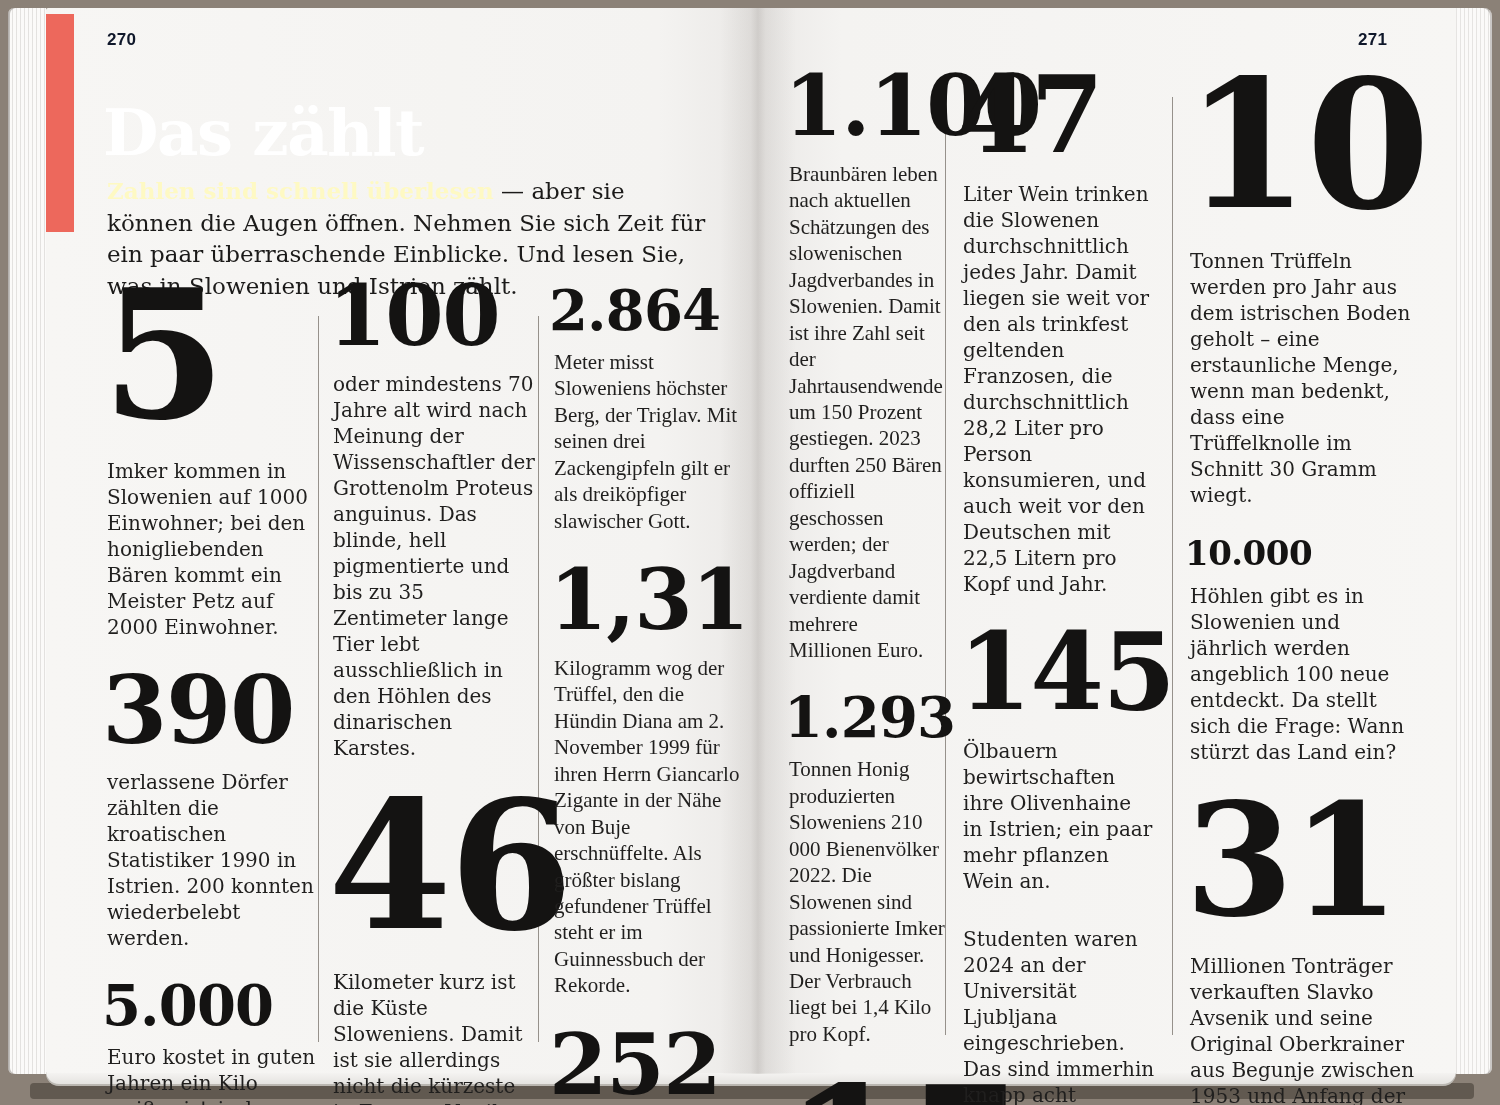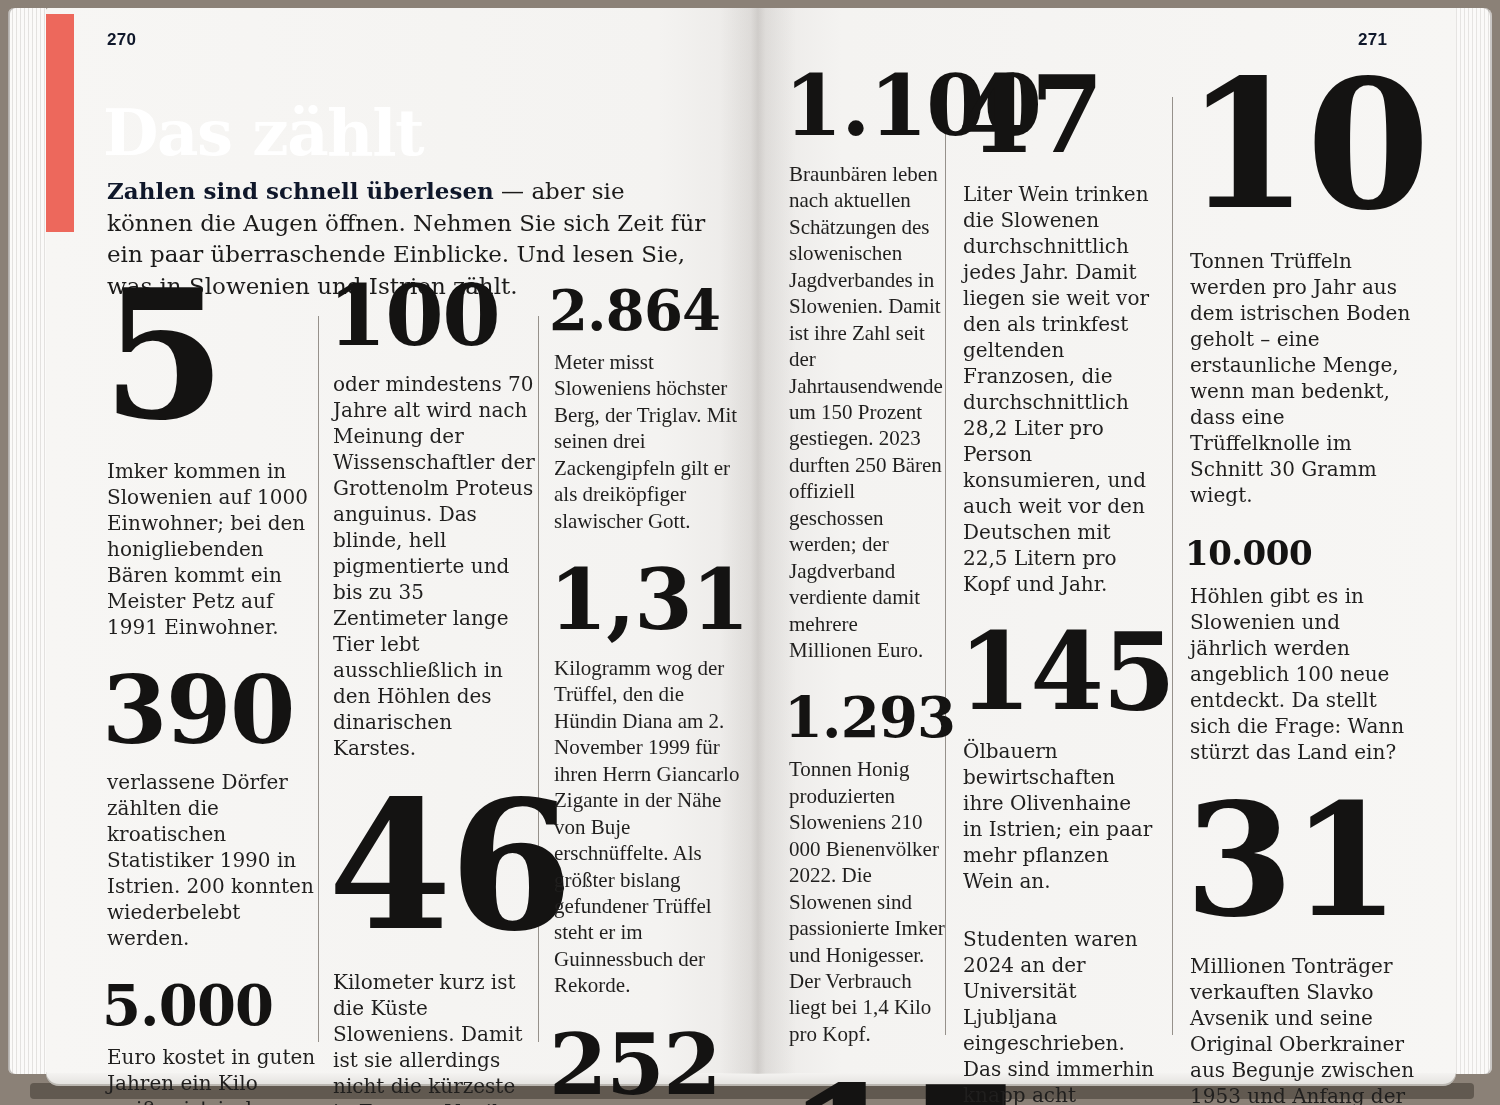--- a/index.html
+++ b/index.html
@@ -74,28 +74,28 @@
 
     <div class="page page-left"></div>
     <div class="page page-right"></div>
     <div class="bottom-edge"></div>
     <div class="gutter"></div>
   </div>
 
   <div class="red-bar" id="red-bar" style="background: rgb(237, 104, 92);"></div>
   <div class="pagenum" id="pagenum-left">270</div>
   <h1 class="title">Das zählt</h1>
-  <p class="intro"><span class="lead" id="intro-lead" style="color: #0f172a;">Zahlen sind schnell überlesen</span> <span>— aber sie können die Augen öffnen. Nehmen Sie sich Zeit für ein paar überraschende Einblicke. Und lesen Sie, was in Slowenien und Istrien zählt.</span></p>
+  <p class="intro"><span class="lead" id="intro-lead" style="color: #fef9c3;">Zahlen sind schnell überlesen</span> <span>— aber sie können die Augen öffnen. Nehmen Sie sich Zeit für ein paar überraschende Einblicke. Und lesen Sie, was in Slowenien und Istrien zählt.</span></p>
 
   <div class="vline" id="vl-l1"></div>
   <div class="vline" id="vl-l2"></div>
   <div class="col" id="col-l1">
       <div class="item">
         <div class="num n-giant">5</div>
-        <p class="body">Imker kommen in Slowenien auf 1000 Einwohner; bei den honigliebenden Bären kommt ein Meister Petz auf 1991 Einwohner.</p>
+        <p class="body">Imker kommen in Slowenien auf 1000 Einwohner; bei den honigliebenden Bären kommt ein Meister Petz auf 2000 Einwohner.</p>
       </div>
       <div class="item">
         <div class="num n-large">390</div>
         <p class="body">verlassene Dörfer zählten die kroatischen Statistiker 1990 in Istrien. 200 konnten wiederbelebt werden.</p>
       </div>
       <div class="item">
         <div class="num n-small">5.000</div>
         <p class="body">Euro kostet in guten Jahren ein Kilo weißer istrischer Trüffel. War das Jahr schlecht, schießt der Preis auf bis zu 7000 Euro hoch.</p>
       </div>
     </div>

